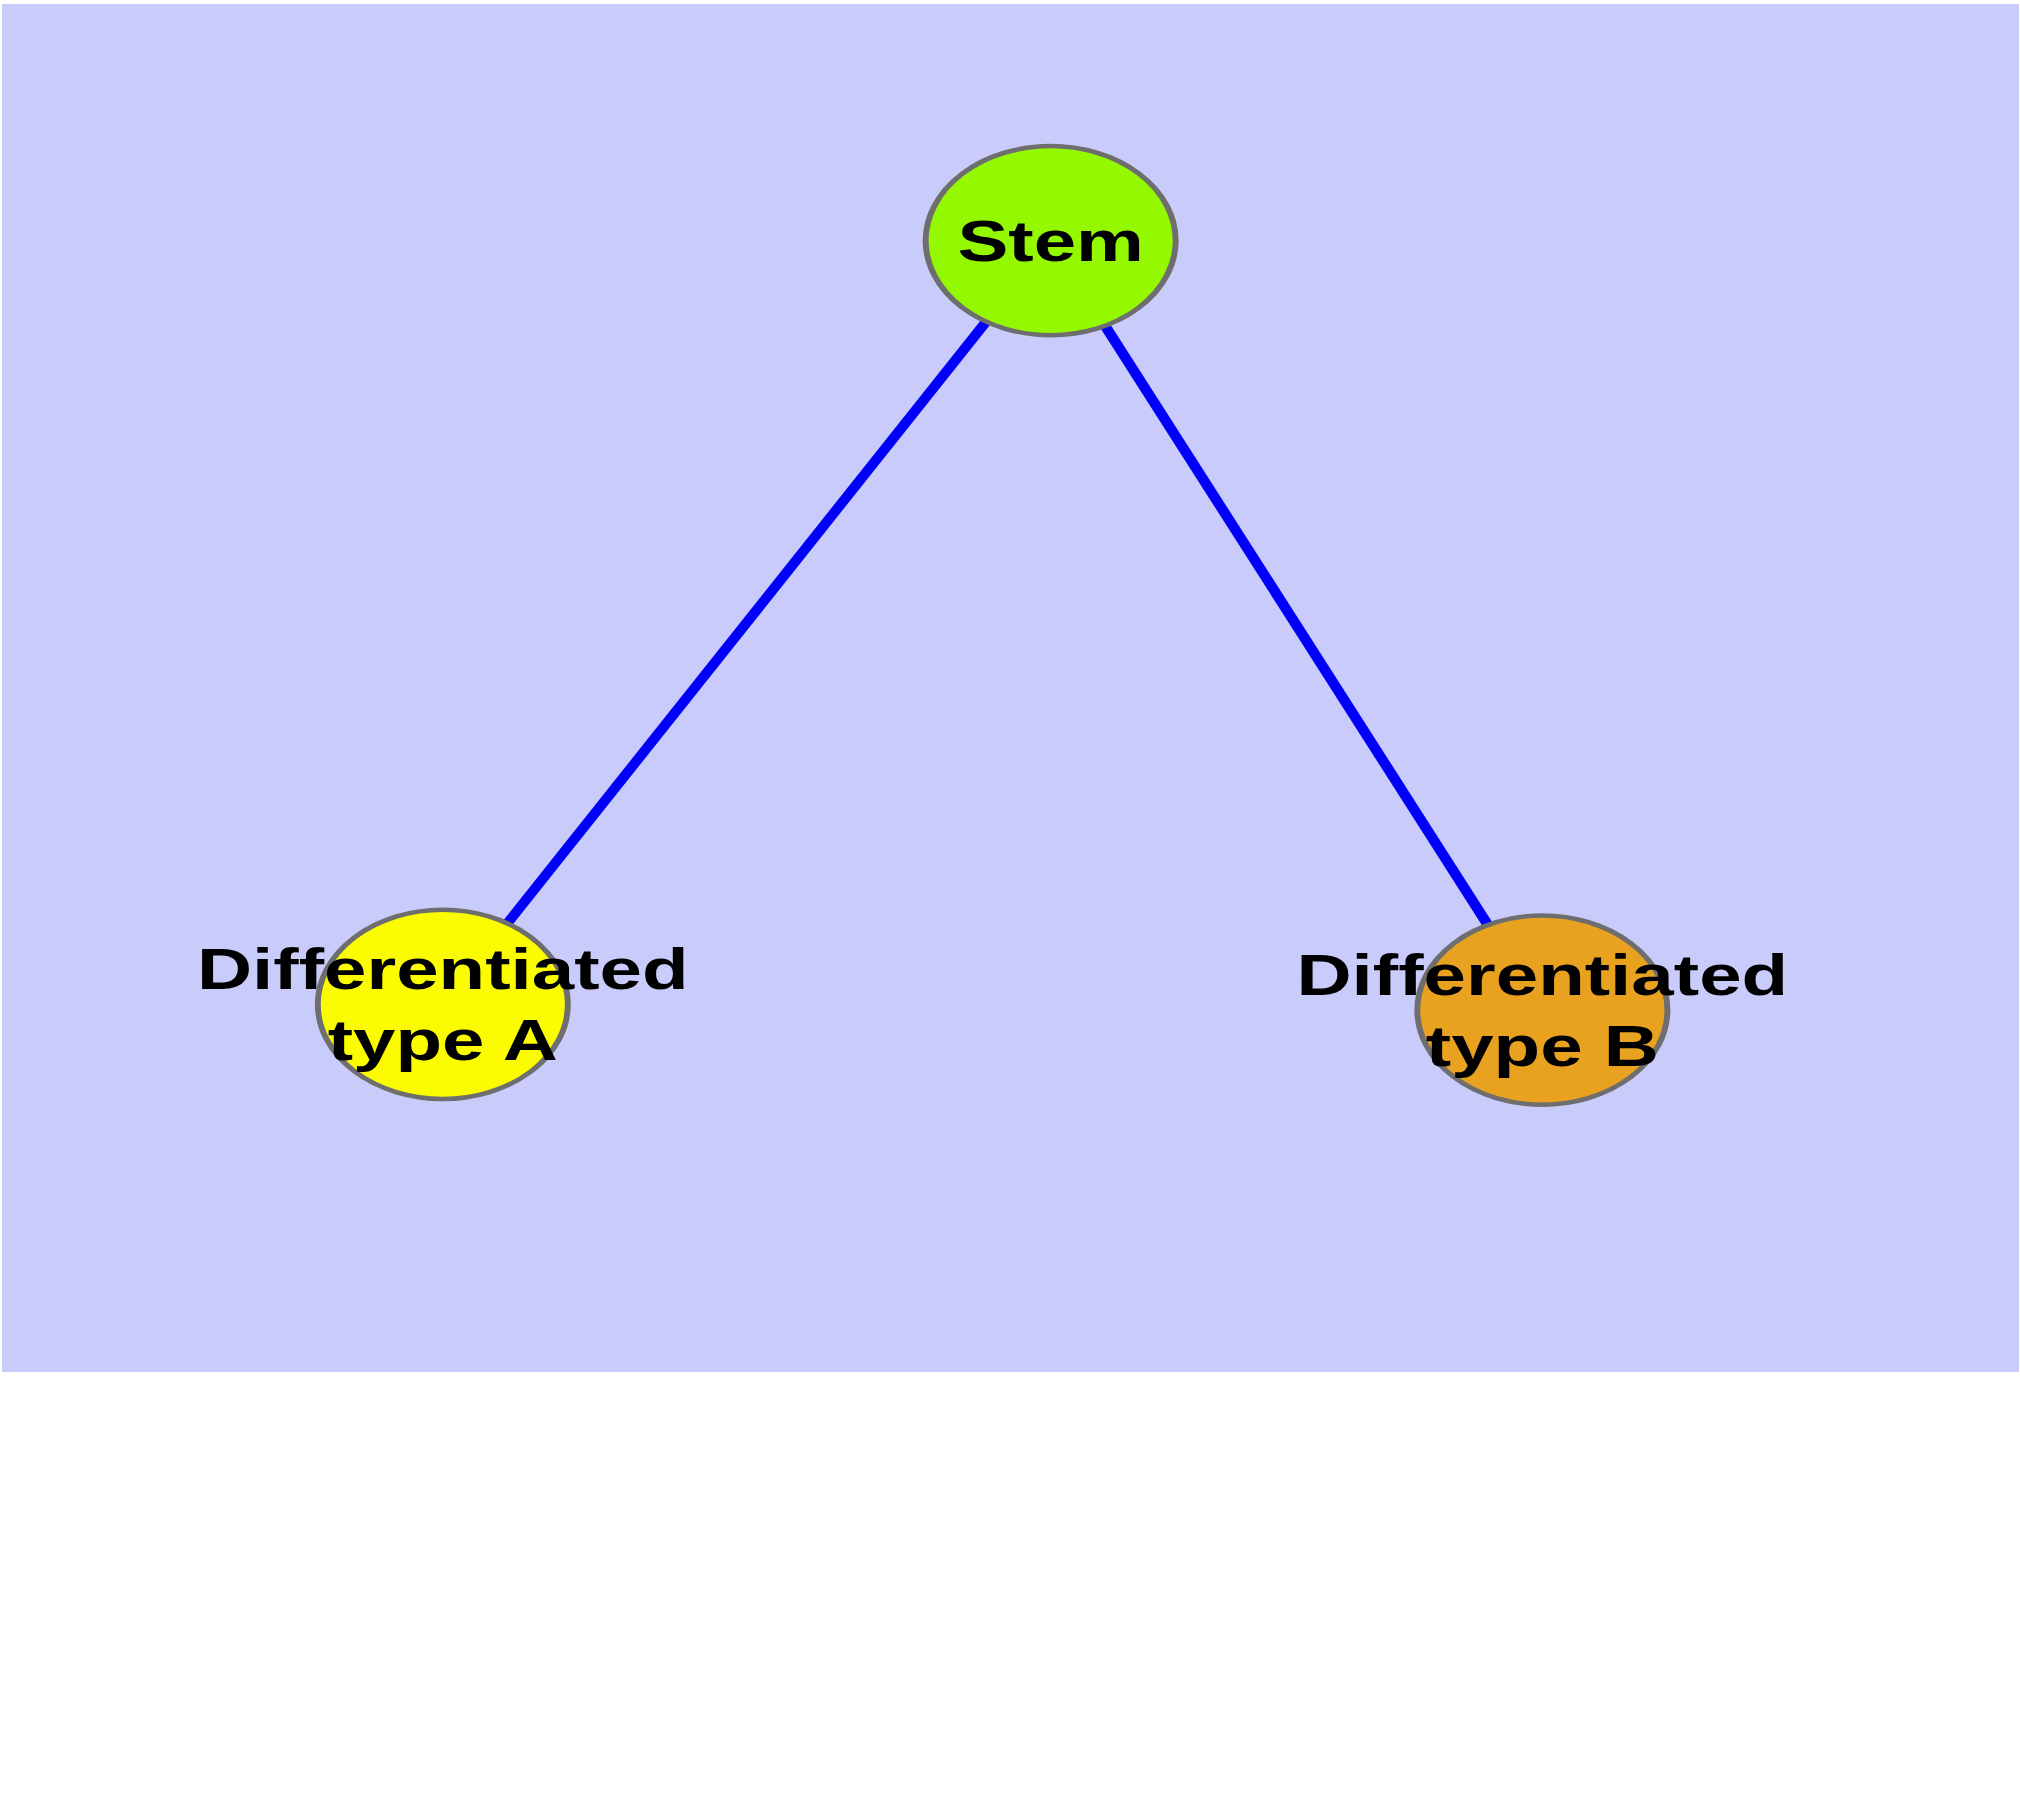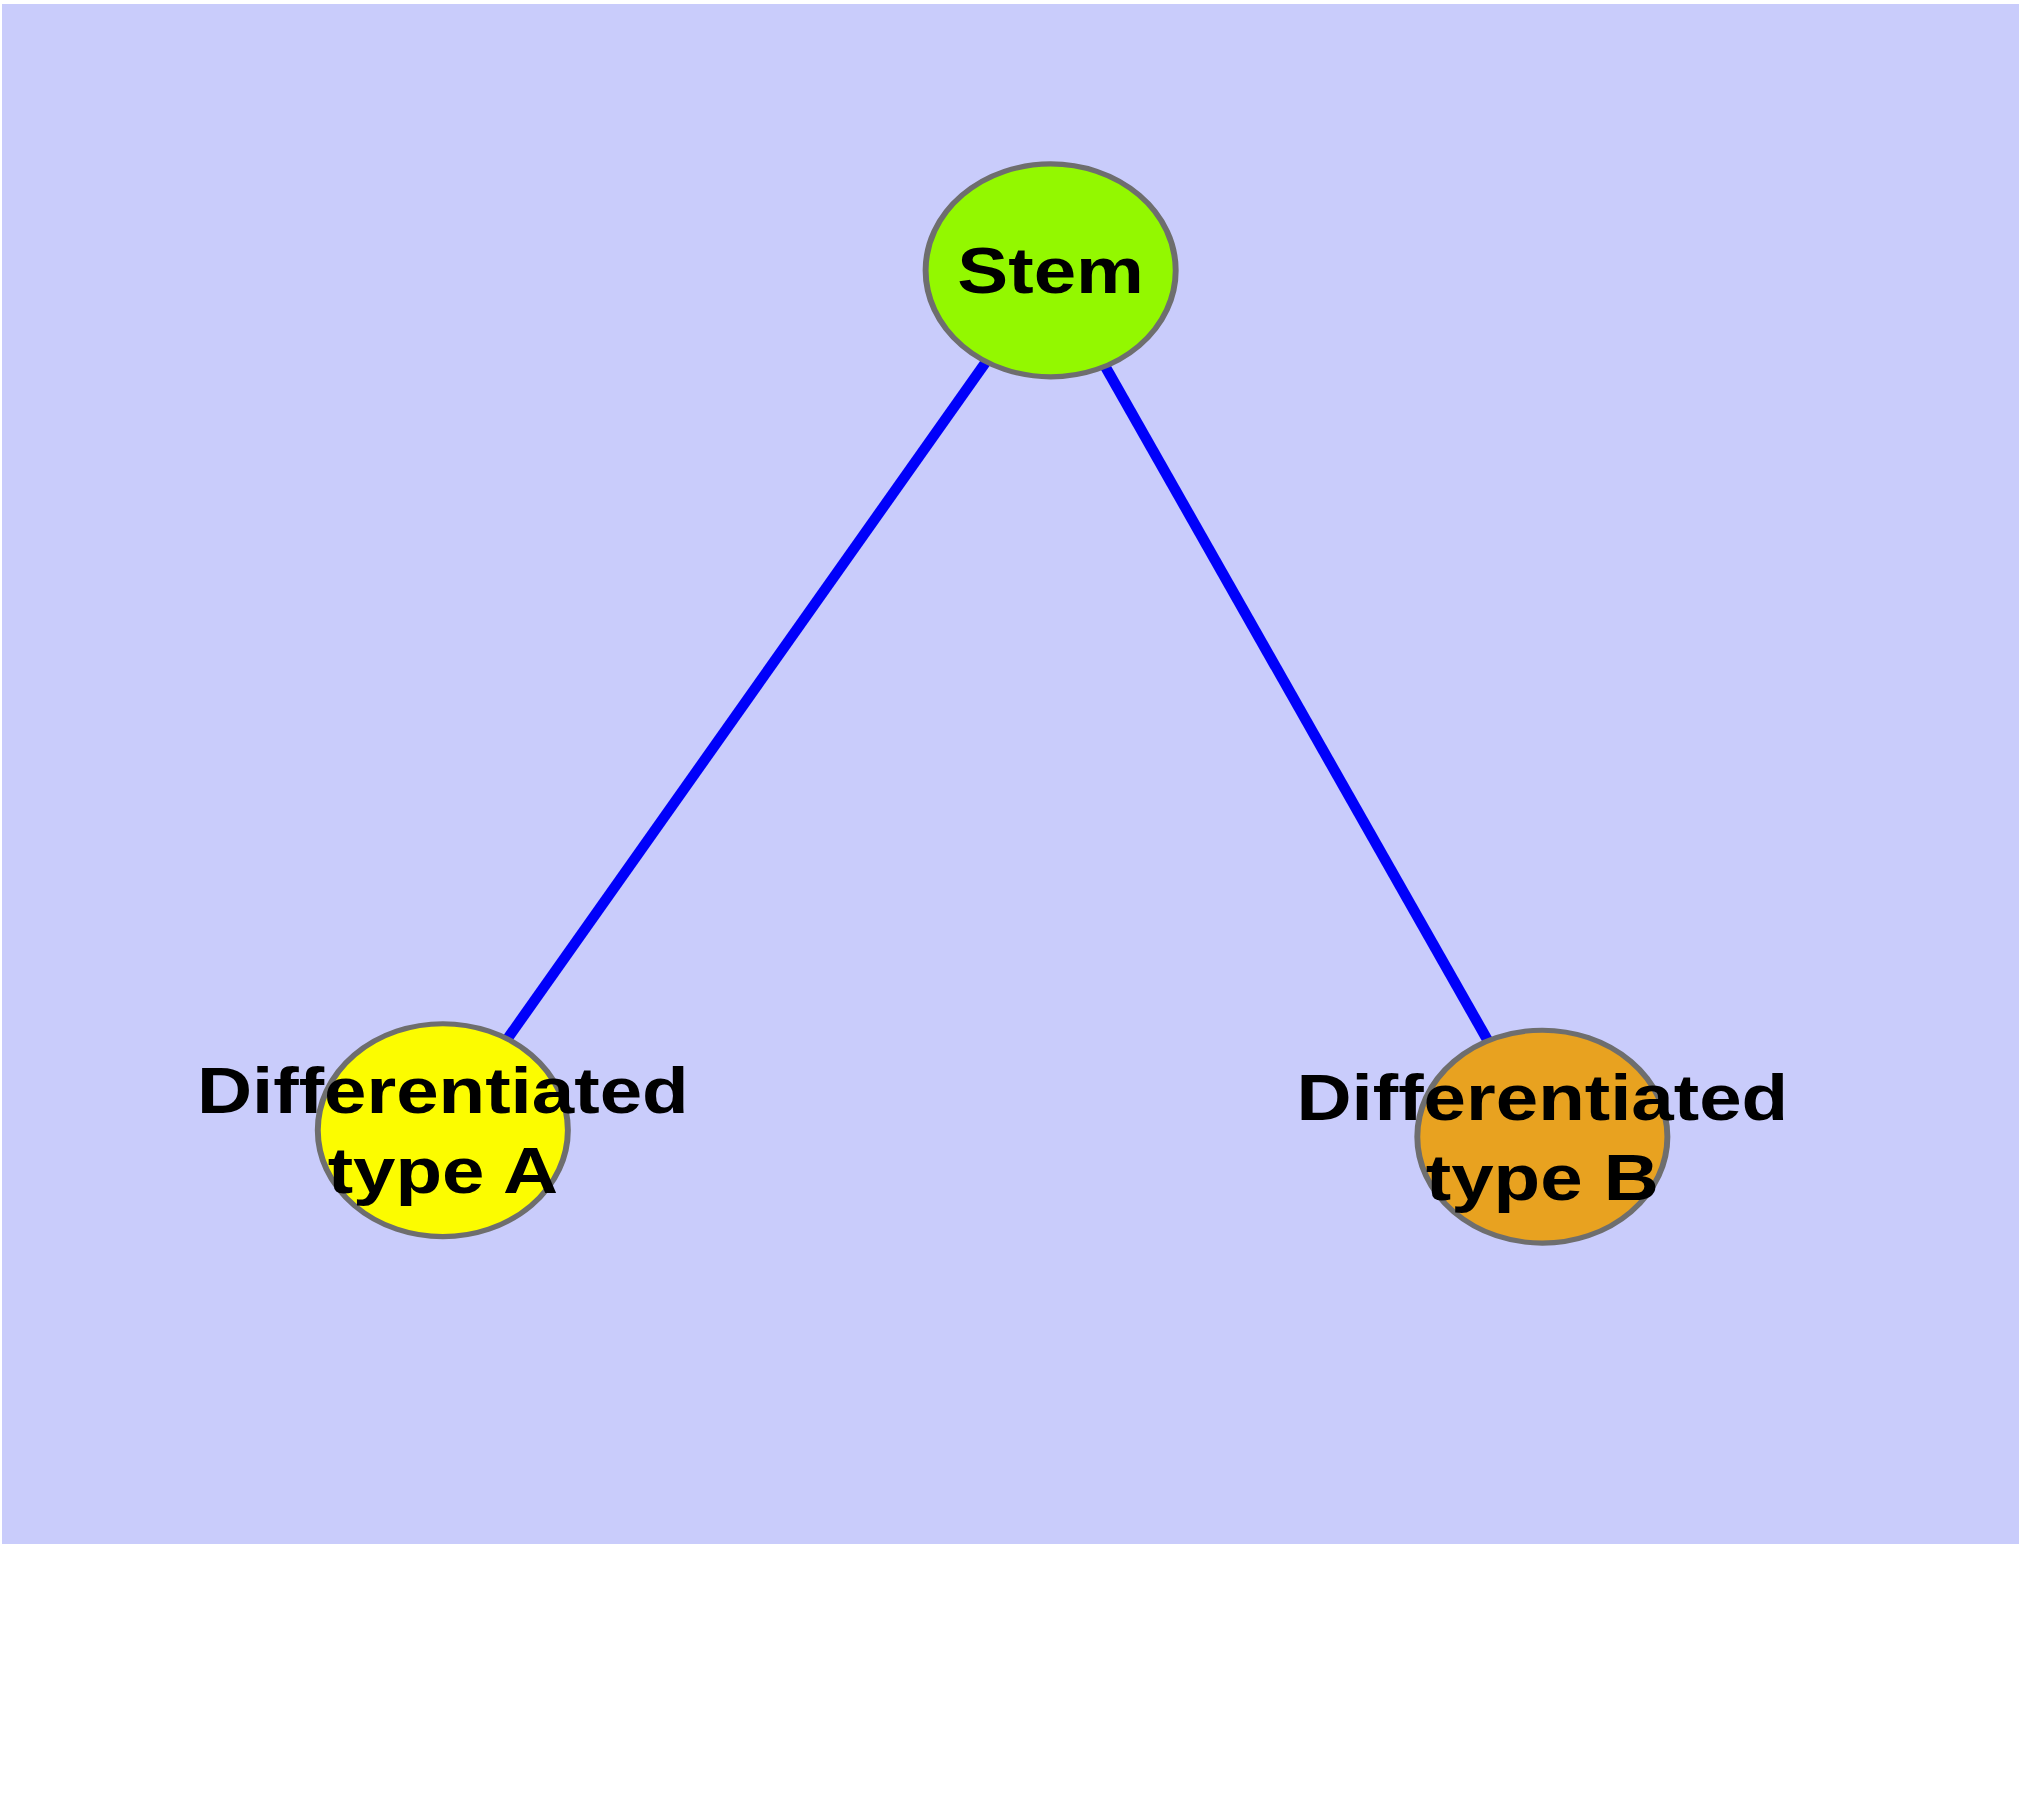--- a/index.html
+++ b/index.html
@@ -4,21 +4,21 @@
 <style>
   html, body {
     margin: 0;
     padding: 0;
     background: #ffffff;
     font-family: "Liberation Sans", sans-serif;
   }
   #stage {
     position: relative;
     width: 2021px;
-    height: 1544px;
+    height: 1372px;
     background: #ffffff;
     overflow: hidden;
   }
   #network-canvas {
     position: absolute;
     top: 4.2px;
     left: 1.7px;
     right: 1.7px;
     bottom: 0;
   }

